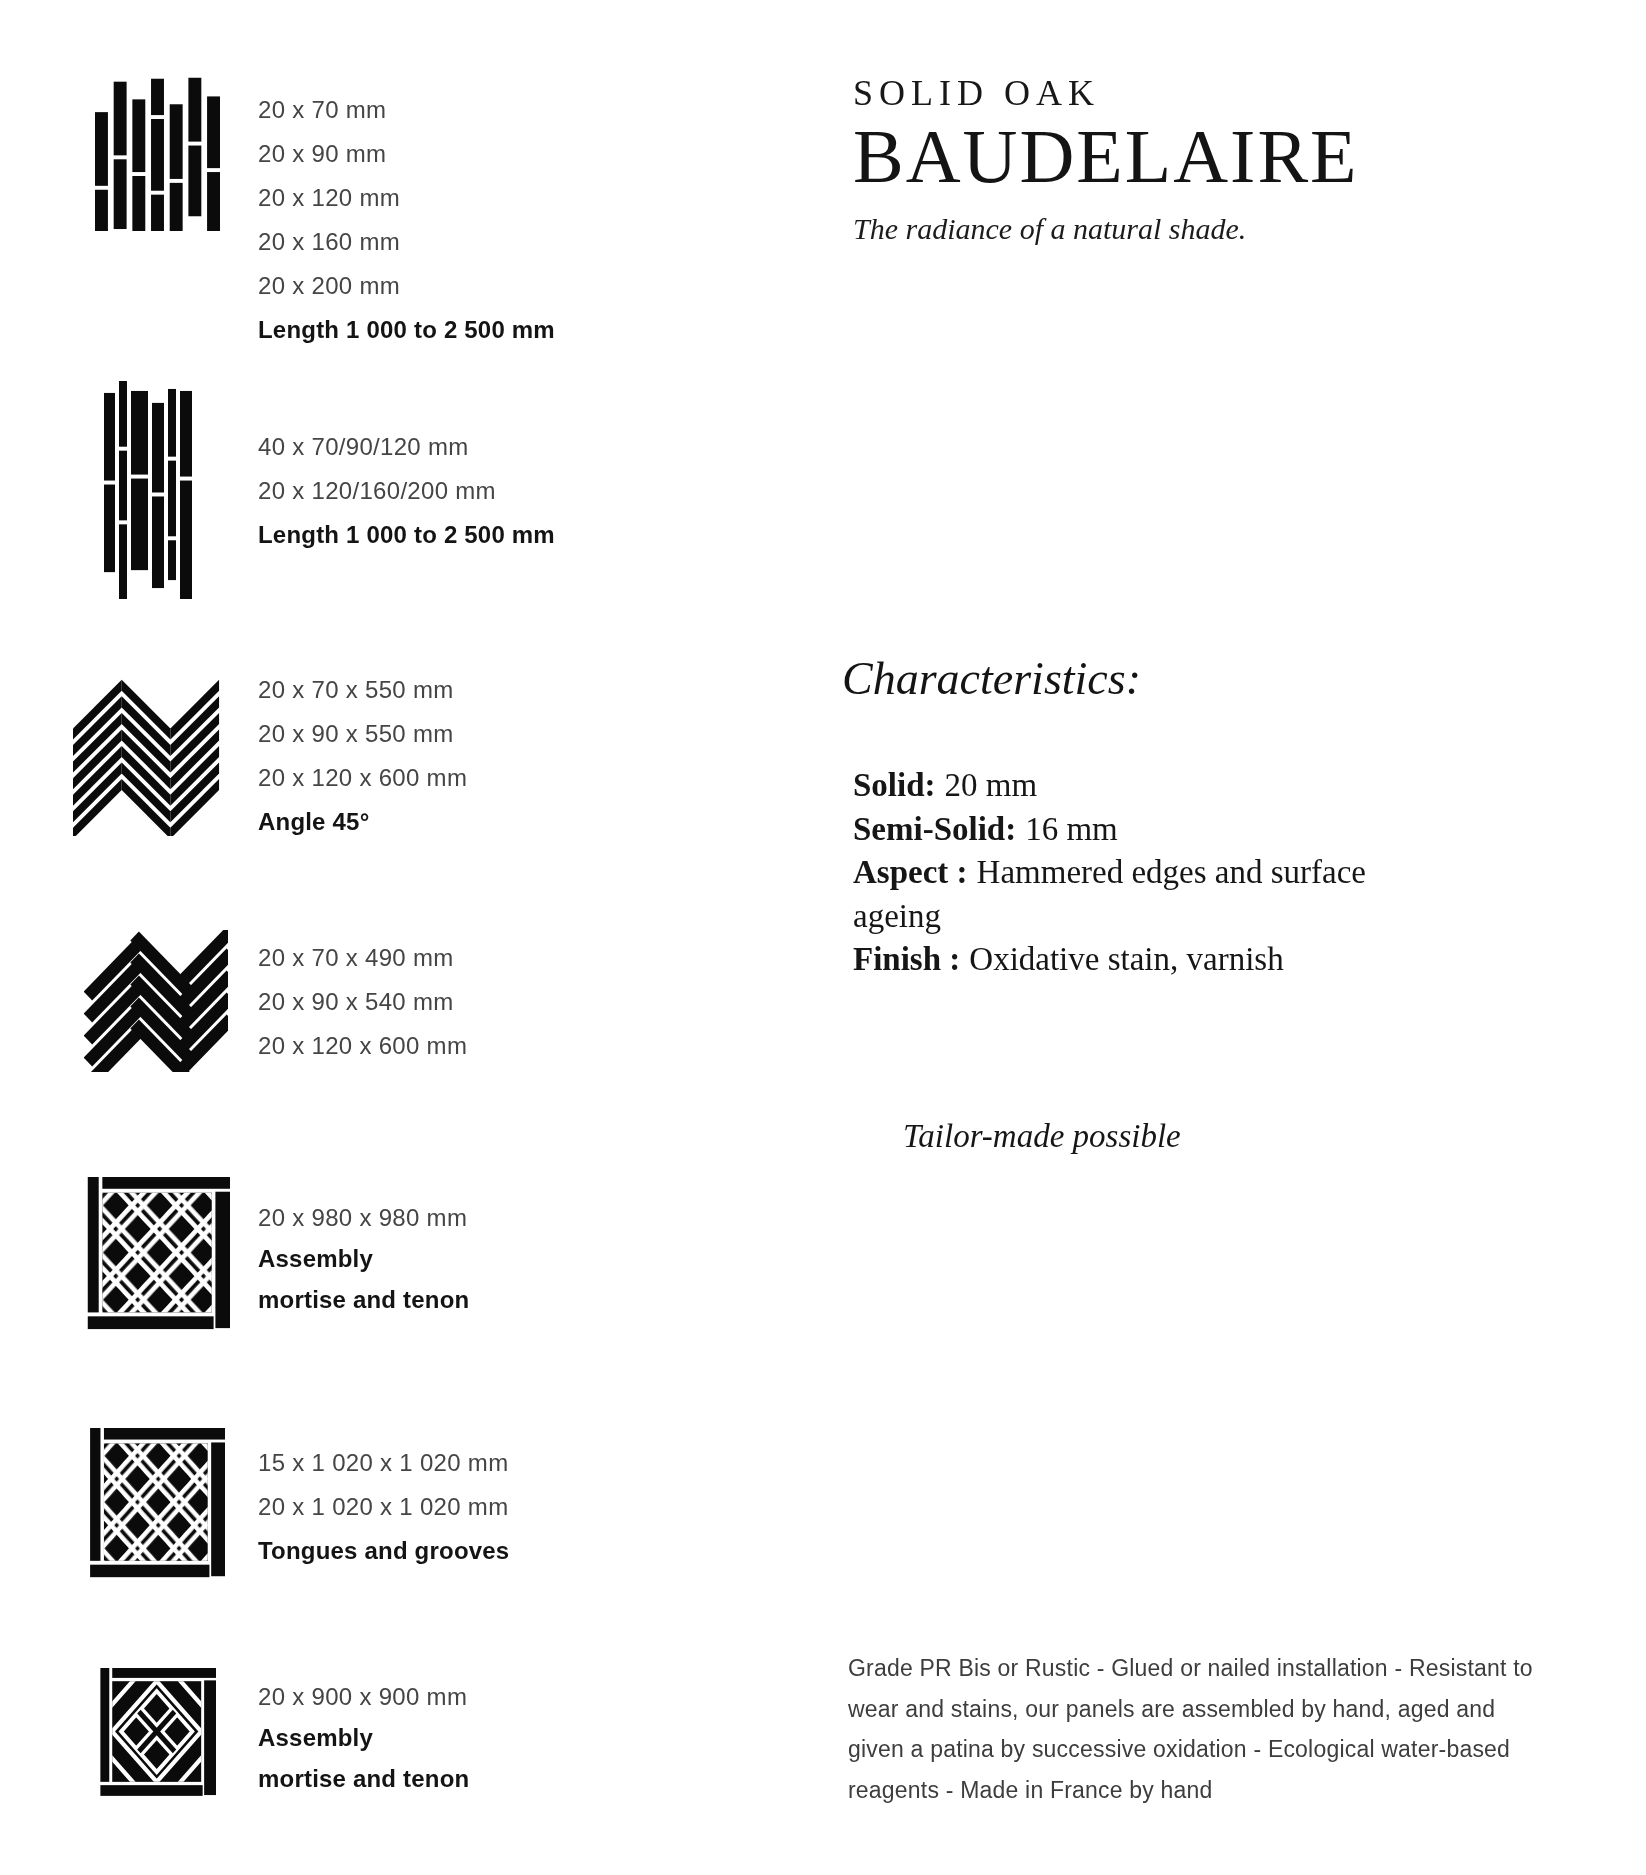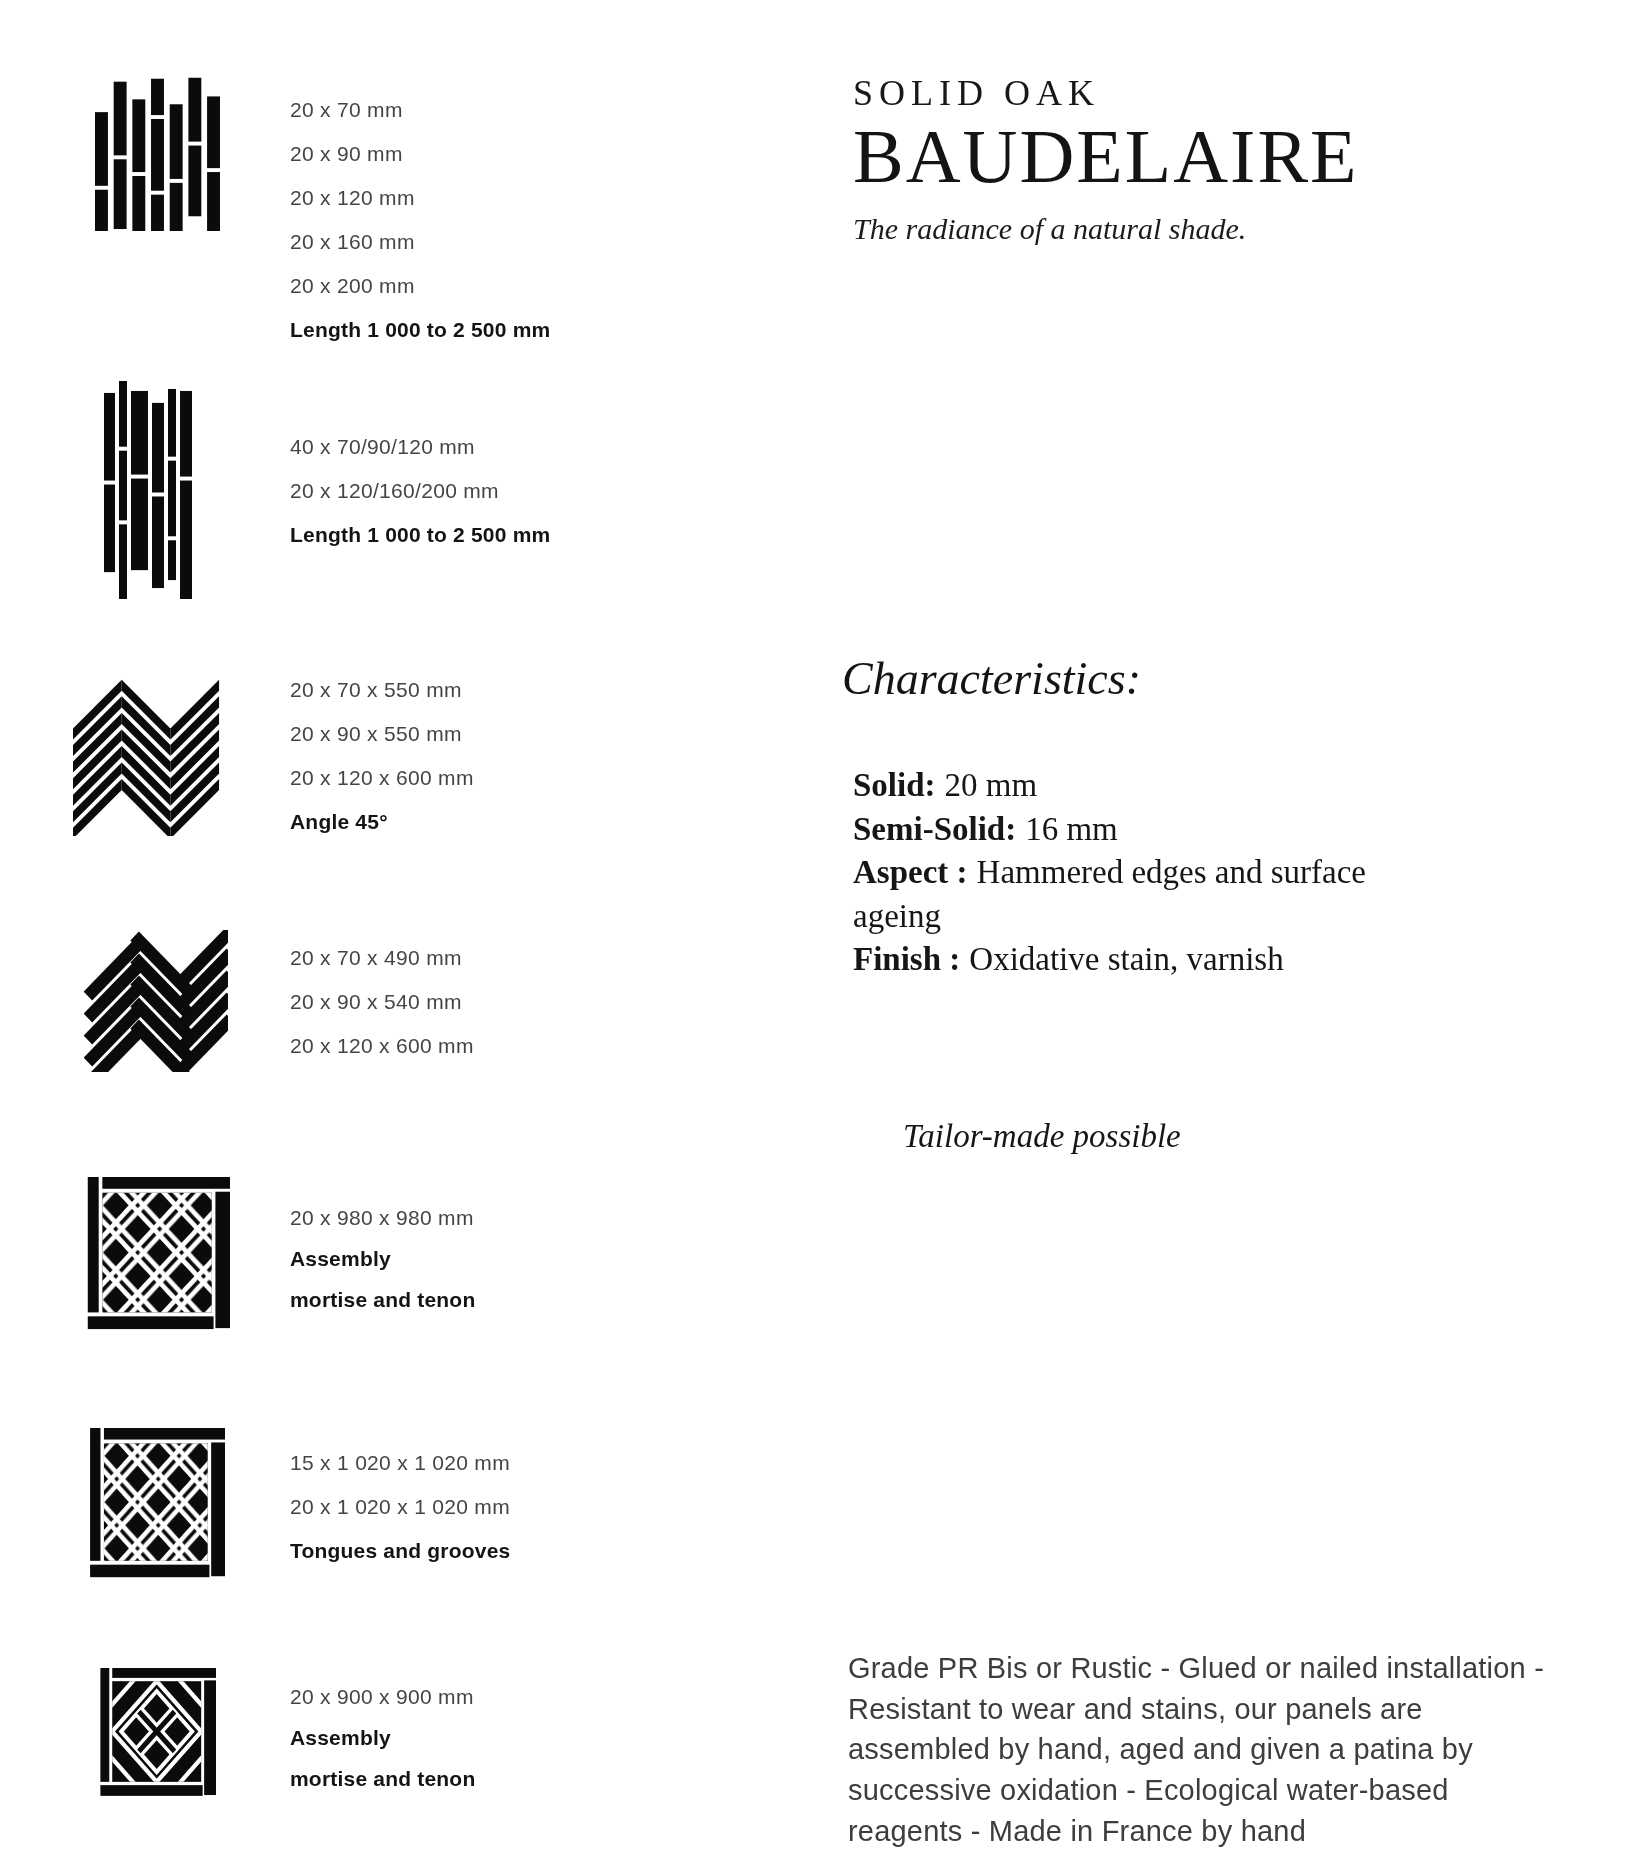--- a/index.html
+++ b/index.html
@@ -1,39 +1,39 @@
 <!DOCTYPE html>
 <html><head>
 <meta charset="utf-8">
 <style>
   html,body{margin:0;padding:0;background:#fff;}
   .sheet{position:relative;width:1646px;height:1875px;background:#ffffff;overflow:hidden;
          font-family:"Liberation Sans",sans-serif;color:#1a1a1a;}
   .ic{position:absolute;margin:0;padding:0;}
   .ic svg{display:block;width:100%;height:100%;}
-  .dims{position:absolute;left:258px;font-size:21px;line-height:44px;margin-left:32px;}
+  .dims{position:absolute;left:258px;font-size:24px;line-height:44px;}
   .dims.tight{line-height:41px;}
   .dims .d{font-weight:400;color:#454545;letter-spacing:.3px;}
   .dims .n{font-weight:700;color:#141414;letter-spacing:.2px;}
   .brand{position:absolute;left:853px;top:70px;}
   .kicker{font-family:"Liberation Serif",serif;font-size:36px;line-height:46px;
           letter-spacing:6px;color:#181818;}
   .title{font-family:"Liberation Serif",serif;font-size:76px;line-height:80px;
          letter-spacing:2px;font-weight:400;color:#141414;margin:0;}
   .tagline{font-family:"Liberation Serif",serif;font-style:italic;font-size:30px;
            color:#1c1c1c;margin-top:16px;}
   .chars-heading{position:absolute;left:842px;top:652px;font-family:Liberation Serif, serif;
            font-style:italic;font-weight:400;font-size:46px;color:#141414;margin:0;}
   .specs{position:absolute;left:853px;top:764px;width:600px;font-family:"Liberation Serif",serif;
          font-size:33px;line-height:43.5px;color:#161616;}
   .specs .lbl{font-weight:700;margin-right:9px;}
   .tailor{position:absolute;left:903px;top:1118px;font-family:"Liberation Serif",serif;
           font-style:italic;font-size:33px;color:#161616;}
   .footnote{position:absolute;left:848px;top:1648px;width:706px;margin:0;
-            font-size:29px;line-height:40.7px;font-weight:400;color:#3d3d3d;letter-spacing:.2px;}
+            font-size:23px;line-height:40.7px;font-weight:400;color:#3d3d3d;letter-spacing:.2px;}
 </style>
 </head>
 <body>
 
 <div class="sheet">
 
   <figure class="ic" style="left:95px;top:64px;width:125px;height:167px">
     <svg viewBox="0 0 87 170" preserveAspectRatio="none" fill="#0b0b0b">
       <rect x="0" y="49" width="9" height="75"></rect>
         <rect x="0" y="128" width="9" height="42"></rect>

